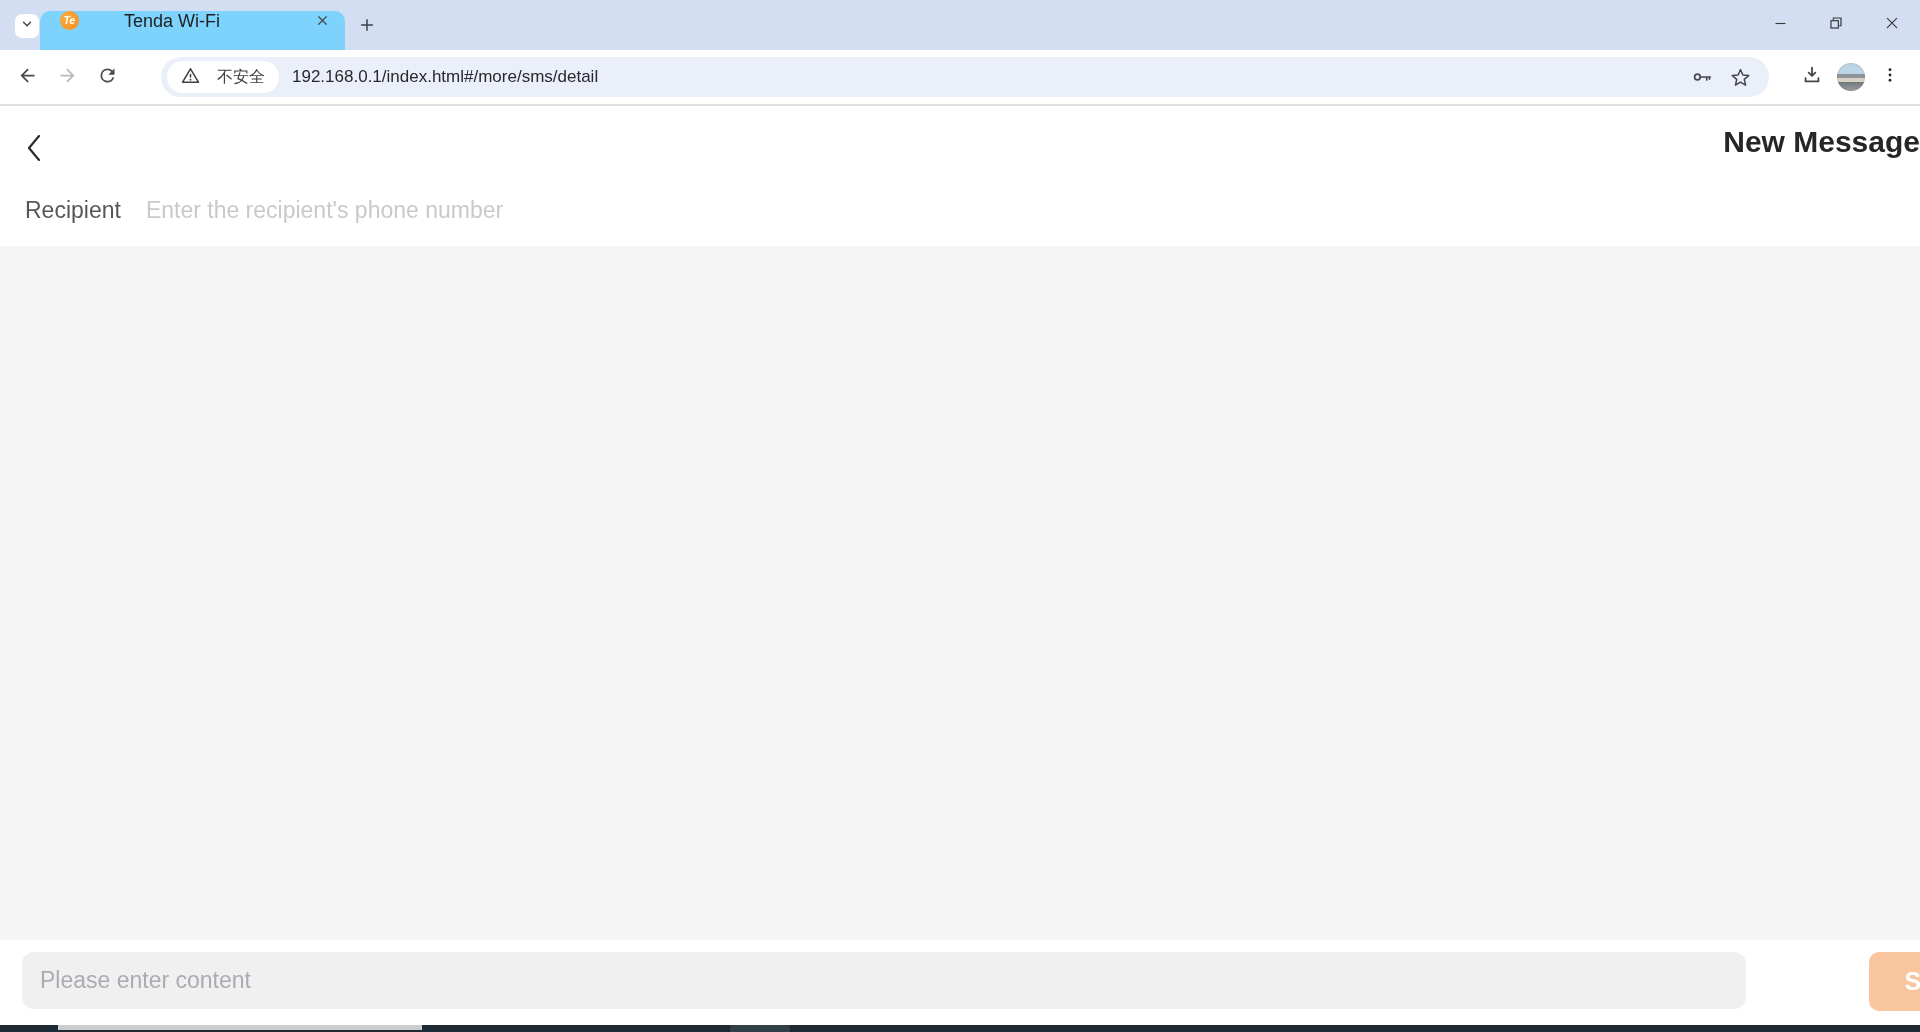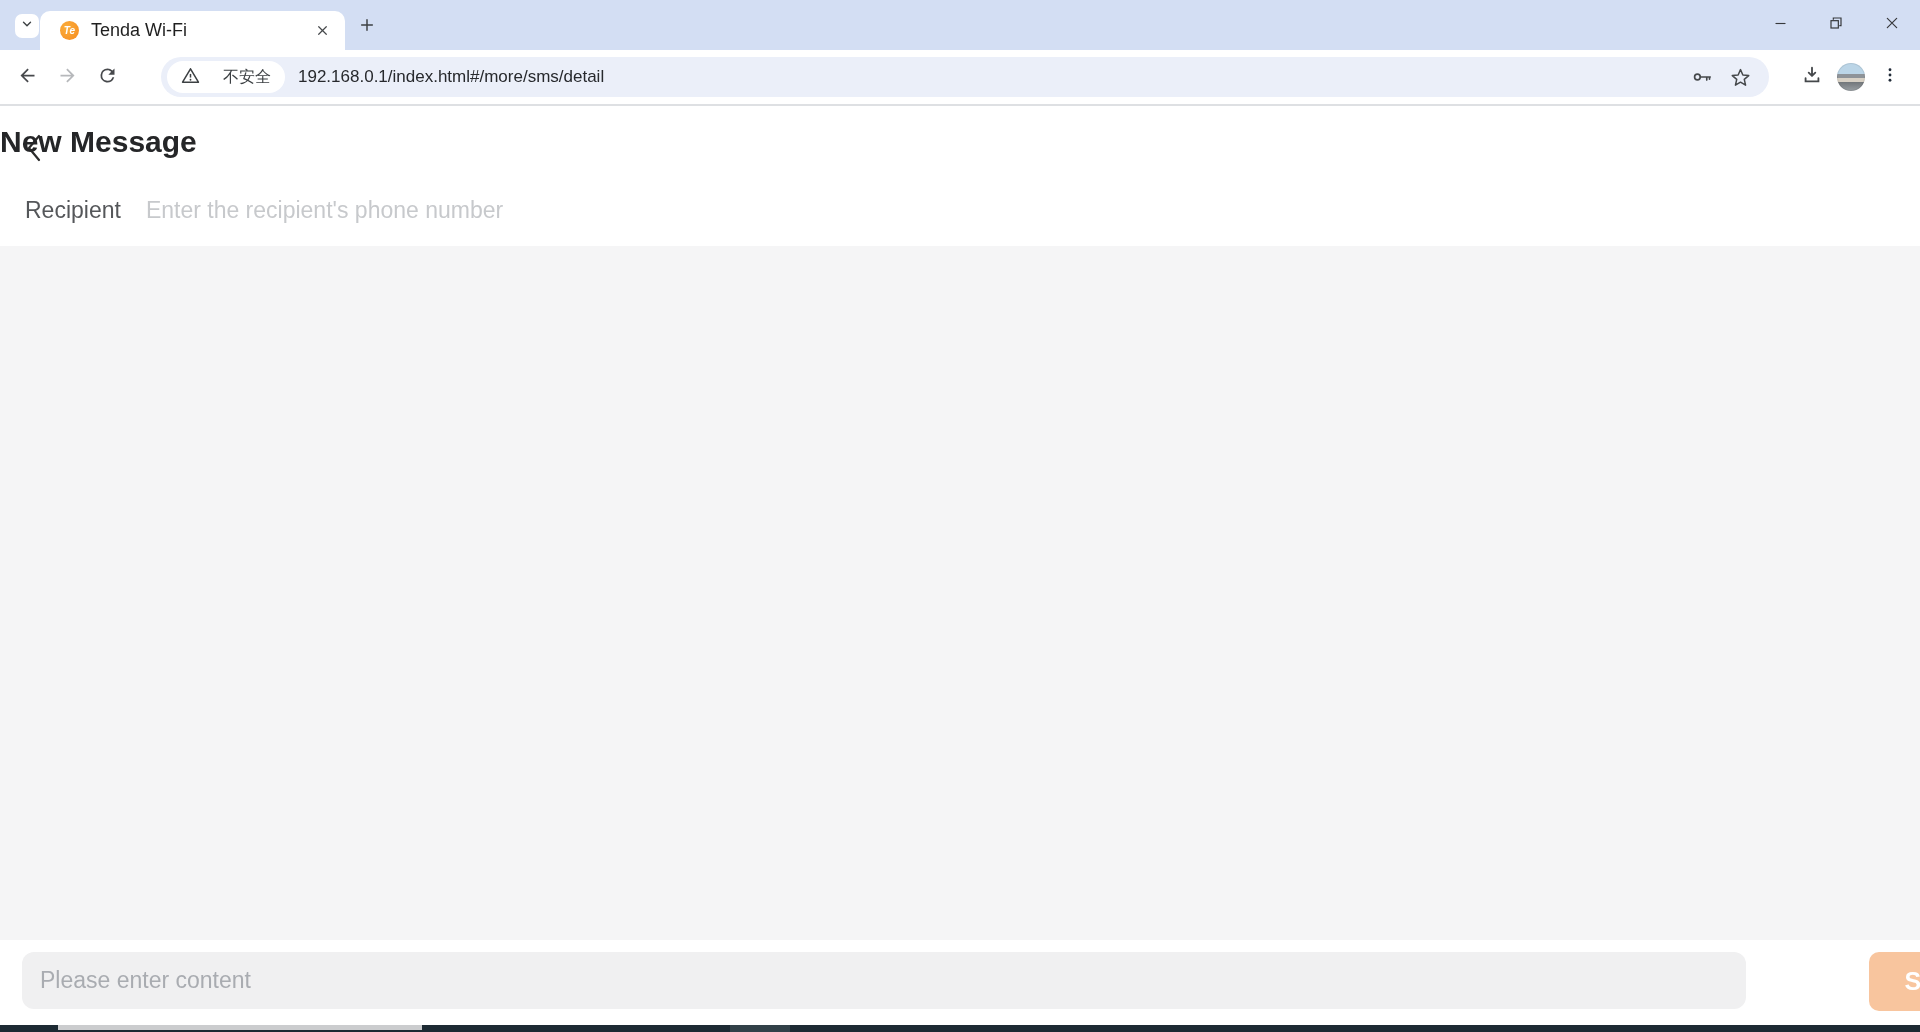--- a/index.html
+++ b/index.html
@@ -3,59 +3,59 @@
 <meta charset="utf-8">
 <style>
   * { margin:0; padding:0; box-sizing:border-box; }
   html,body { width:1920px; height:1032px; overflow:hidden;
     font-family:"Liberation Sans", sans-serif; background:#fff; }
 
   
   .titlebar { position:relative; width:1920px; height:50px; background:#D3DEF3; }
   .tab-search { position:absolute; left:15px; top:14px; width:24px; height:24px;
     background:#fff; border-radius:7px; display:flex; align-items:center; justify-content:center; cursor:pointer; }
-  .tab { position:absolute; left:40px; top:11px; width:305px; height:39px; background:#ffffff;
-    border-radius:10px 10px 0 0; display:flex; align-items:center; padding:0 14px 0 20px; }
+  .tab { position:absolute; left:40px; top:11px; width:305px; height:39px; background:#7dd3fc;
+    border-radius:10px 10px 0 0; display:flex; padding:0 14px 0 20px;gap:33px; }
   .favicon { width:19px; height:19px; border-radius:50%;
     background:radial-gradient(circle at 35% 35%, #FBAE3C, #F68B1F);
     color:#fff; font-style:italic; font-weight:bold; font-size:10px;
     display:flex; align-items:center; justify-content:center; flex:0 0 auto; }
   .tab-title { margin-left:12px; font-size:18px; color:#1f1f1f; flex:1 1 auto;
     white-space:nowrap; overflow:hidden; }
   .tab-close { width:18px; height:18px; border-radius:4px; display:flex; align-items:center;
     justify-content:center; cursor:pointer; }
   .new-tab { position:absolute; left:355px; top:15px; width:24px; height:24px;
     display:flex; align-items:center; justify-content:center; cursor:pointer; }
   .win-controls { position:absolute; right:0; top:0; height:50px; display:flex; align-items:center; }
   .win-btn { width:56px; height:50px; display:flex; align-items:center; justify-content:center; cursor:pointer; }
 
   .toolbar { position:relative; width:1920px; height:56px; background:#fff;
     border-bottom:2px solid #DEE0E3; display:flex; align-items:center; padding:0 13px 0 10px; }
   .nav-btn { width:34px; height:34px; border-radius:50%; display:flex; align-items:center;
     justify-content:center; cursor:pointer; flex:0 0 auto; margin-right:6px; }
   .omnibox { height:40px; flex:1 1 auto; margin-left:31px; margin-right:18px;
     background:#EBEFF9; border-radius:20px; display:flex; align-items:center; padding:0 14px 0 6px; }
   .security-chip { height:32px; background:#fff; border-radius:16px; display:flex;
-    align-items:center; gap:23px; padding:0 14px; cursor:pointer; flex:0 0 auto; }
+    align-items:center; gap:17px; padding:0 14px; cursor:pointer; flex:0 0 auto; }
   .security-text { font-size:16px; color:#3c4043; white-space:nowrap; }
   .url-text { margin-left:13px; font-size:17px; color:#27292d; flex:1 1 auto;
     white-space:nowrap; overflow:hidden; }
   .omni-icon { width:30px; height:30px; display:flex; align-items:center; justify-content:center;
     cursor:pointer; flex:0 0 auto; margin-left:8px; }
   .tool-icon { width:34px; height:34px; display:flex; align-items:center; justify-content:center;
     cursor:pointer; flex:0 0 auto; margin-left:8px; }
   .avatar { width:28px; height:28px; border-radius:50%; margin-left:8px; cursor:pointer; flex:0 0 auto;
     background:linear-gradient(180deg,#BBD5E7 0%,#BBD5E7 38%,#8E9398 38%,#8E9398 52%,#D8D1C5 52%,#D8D1C5 68%,#71767A 68%,#9AA0A4 100%);
     box-shadow:inset 0 0 0 1px rgba(0,0,0,.08); }
 
   
   .page { position:relative; width:1920px; height:919px; background:#fff; }
   .page-back { position:absolute; left:18px; top:26px; width:32px; height:36px;
     display:flex; align-items:center; justify-content:center; cursor:pointer; }
-  .page-title { position:absolute; left:0; top:19px; width:1920px; text-align:left;
+  .page-title { position:absolute; left:0; top:19px; width:1920px; text-align:right;
     font-size:30px; font-weight:700; color:#252628; }
   .recipient-row { position:absolute; left:25px; top:84px; right:20px; height:40px;
     display:flex; align-items:center; }
   .recipient-label { font-size:23px; color:#55575A; flex:0 0 auto; }
   .recipient-input { margin-left:25px; flex:1 1 auto; border:none; outline:none;
     font-size:23px; color:#7f1d1d; background:transparent; font-family:"Liberation Sans",sans-serif; }
   .recipient-input::placeholder { color:#C7C9CC; }
   .history-area { position:absolute; left:0; top:140px; width:1920px; height:694px; background:#F5F5F6; }
   .composer-bar { position:absolute; left:0; top:834px; width:1920px; height:85px; background:#fff; }
   .composer-input { position:absolute; left:22px; top:12px; width:1724px; height:57px;

